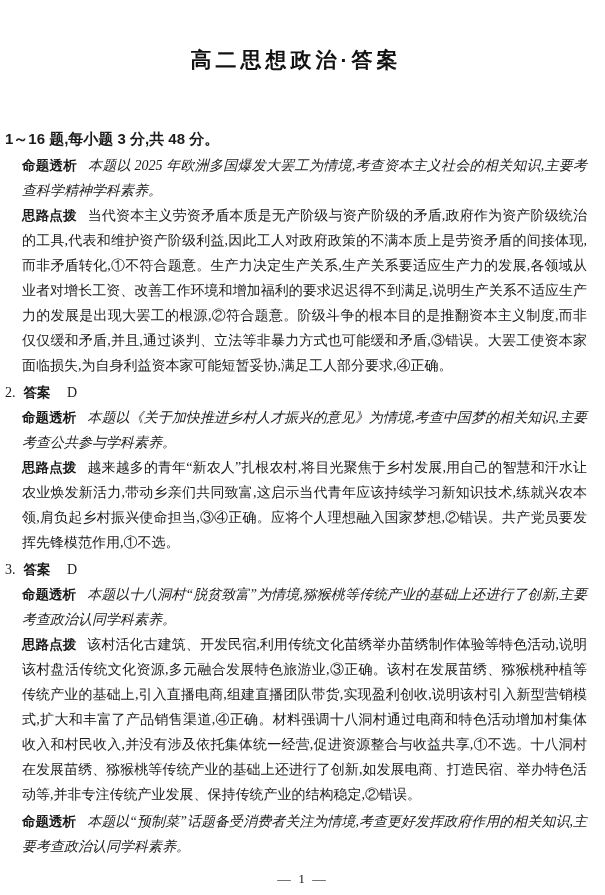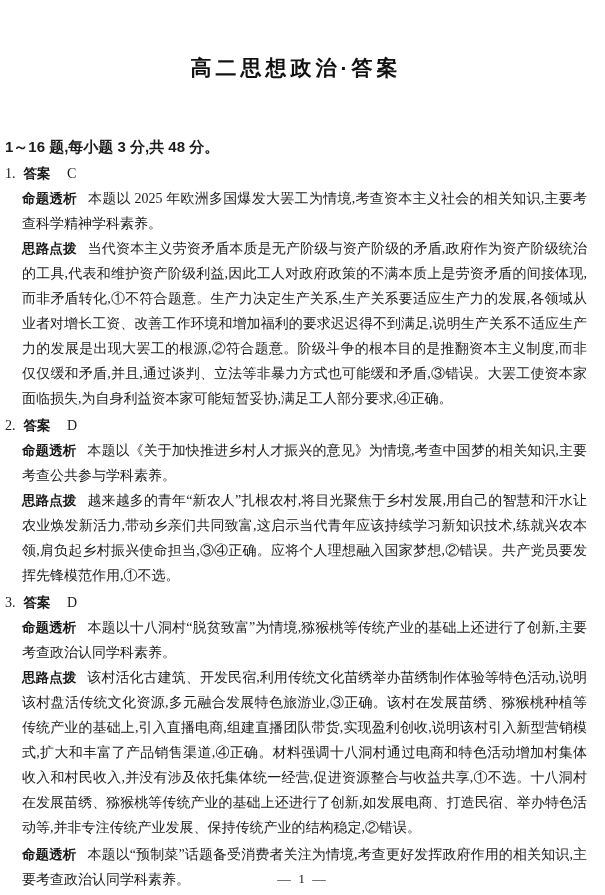--- a/index.html
+++ b/index.html
@@ -13,21 +13,21 @@
     height: 895px;
     margin: 0 auto;
     background: #ffffff;
     color: #1b1b1b;
     font-family: "Liberation Serif", serif;
     overflow: hidden;
     box-sizing: border-box;
     padding: 0 18px 0 5px;
   }
   .title {
-    margin: 8px;
+    margin: 0;
     padding-top: 46px;
     text-align: center;
     font-family: "Liberation Sans", sans-serif;
     font-weight: bold;
     font-size: 21px;
     letter-spacing: 4px;
     color: #111;
   }
   .intro {
     margin: 52px 0 0 0;
@@ -61,20 +61,21 @@
     margin-left: 2px;
   }
   .para {
     margin: 0 0 0 17px;
     font-size: 14px;
     line-height: 25px;
     text-align: justify;
     text-justify: inter-character;
   }
   .kai {
+    font-style: italic;
   }
   .pagenum {
     position: absolute;
     left: 0;
     right: 0;
     bottom: 8px;
     text-align: center;
     font-size: 13.5px;
     letter-spacing: 2px;
     color: #222;
@@ -83,25 +84,20 @@
 </head>
 <body>
 
 <div class="page">
 
   <h1 class="title">高二思想政治·答案</h1>
 
   <p class="intro">1～16 题,每小题 3 分,共 48 分。</p>
 
   <section class="qa">
-    <div class="qa-head">
-      <span class="qnum">1.</span>
-      <span class="lbl">答案</span>
-      <span class="letter">C</span>
-    </div>
     <p class="para">
       <span class="lbl">命题透析</span><span class="kai">本题以 2025 年欧洲多国爆发大罢工为情境,考查资本主义社会的相关知识,主要考查科学精神学科素养。</span>
     </p>
     <p class="para">
       <span class="lbl">思路点拨</span><span>当代资本主义劳资矛盾本质是无产阶级与资产阶级的矛盾,政府作为资产阶级统治的工具,代表和维护资产阶级利益,因此工人对政府政策的不满本质上是劳资矛盾的间接体现,而非矛盾转化,①不符合题意。生产力决定生产关系,生产关系要适应生产力的发展,各领域从业者对增长工资、改善工作环境和增加福利的要求迟迟得不到满足,说明生产关系不适应生产力的发展是出现大罢工的根源,②符合题意。阶级斗争的根本目的是推翻资本主义制度,而非仅仅缓和矛盾,并且,通过谈判、立法等非暴力方式也可能缓和矛盾,③错误。大罢工使资本家面临损失,为自身利益资本家可能短暂妥协,满足工人部分要求,④正确。</span>
     </p>
   </section>
 
   <section class="qa">
     <div class="qa-head">

